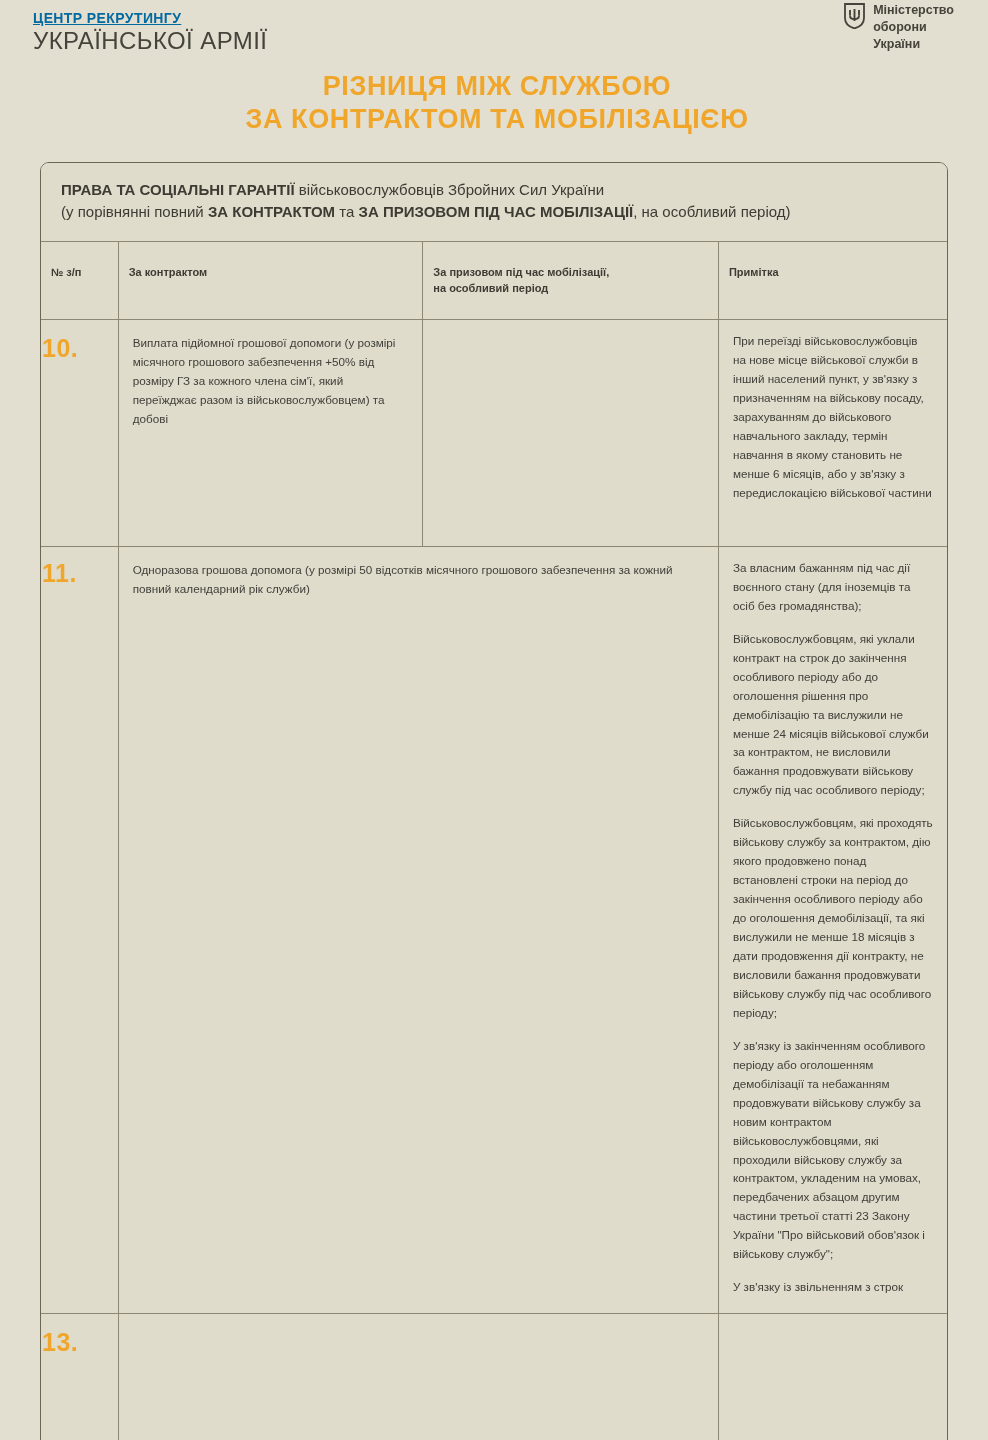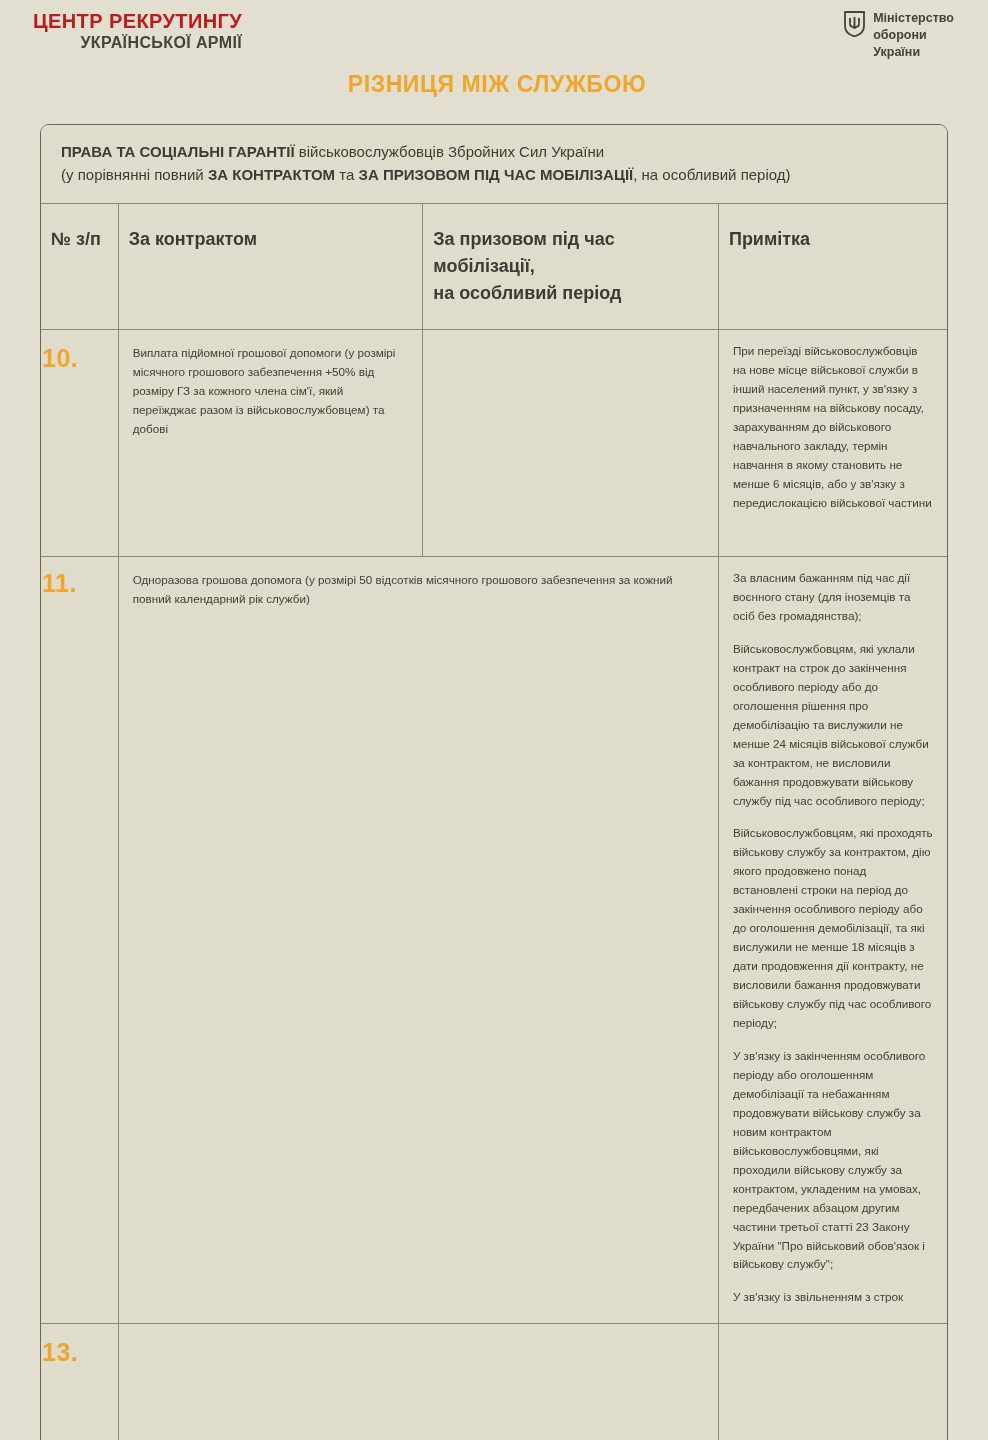--- a/index.html
+++ b/index.html
@@ -21,36 +21,37 @@
     position: relative;
     height: 62px;
   }
   .brand {
     position: absolute;
     left: 33px;
     top: 10px;
     line-height: 1.18;
   }
   .brand-line1 {
-    font-size: 20px;
+    font-size: 14px;
     font-weight: bold;
     letter-spacing: 0.4px;
-    color: #b91c1c;
+    color: #0369a1;
+    text-decoration: underline;
   }
   .brand-line2 {
-    font-size: 16px;
-    font-weight: bold;
+    font-size: 24px;
+    font-weight: normal;
     letter-spacing: 0.4px;
     color: #45433b;
     text-align: right;
   }
   .mod-logo {
     position: absolute;
     right: 34px;
-    top: 10px;
+    top: 2px;
     display: flex;
     align-items: flex-start;
     gap: 8px;
   }
   .mod-shield {
     width: 21px;
     height: 26px;
     flex: 0 0 auto;
     margin-top: 1px;
   }
@@ -58,21 +59,21 @@
     font-size: 12.5px;
     font-weight: bold;
     line-height: 1.34;
     color: #45433b;
   }
 
   
   .main-title {
     text-align: center;
     color: #f0a62a;
-    font-size: 23px;
+    font-size: 27px;
     font-weight: bold;
     letter-spacing: 0.6px;
     line-height: 1.22;
     margin: 8px 0 0 6px;
     padding: 0 40px;
   }
   .main-title div { white-space: nowrap; }
 
   
   .table-wrap {
@@ -110,21 +111,21 @@
     line-height: 1.5;
     color: #3d3b33;
     border-right: none;
   }
   .tbl-banner strong { font-weight: bold; }
   .banner-l1, .banner-l2 { display: block; }
 
   
   .tbl-head th {
     text-align: center;
-    font-size: 18px;
+    font-size: 11px;
     font-weight: bold;
     color: #3d3b33;
     padding: 22px 10px 22px 10px;
     line-height: 1.5;
     vertical-align: middle;
   }
 
   
   .rownum {
     text-align: center;
@@ -174,20 +175,21 @@
     <div class="mod-text">
       <div>Міністерство</div>
       <div>оборони</div>
       <div>України</div>
     </div>
   </div>
 </div>
 
 <div class="main-title">
   <div>РІЗНИЦЯ МІЖ СЛУЖБОЮ</div>
+  <div>ЗА КОНТРАКТОМ ТА МОБІЛІЗАЦІЄЮ</div>
 </div>
 
 <div class="table-wrap">
   <table class="gu">
     <colgroup>
       <col class="col-num">
         <col class="col-ctr">
         <col class="col-mob">
         <col class="col-note">
     </colgroup>

